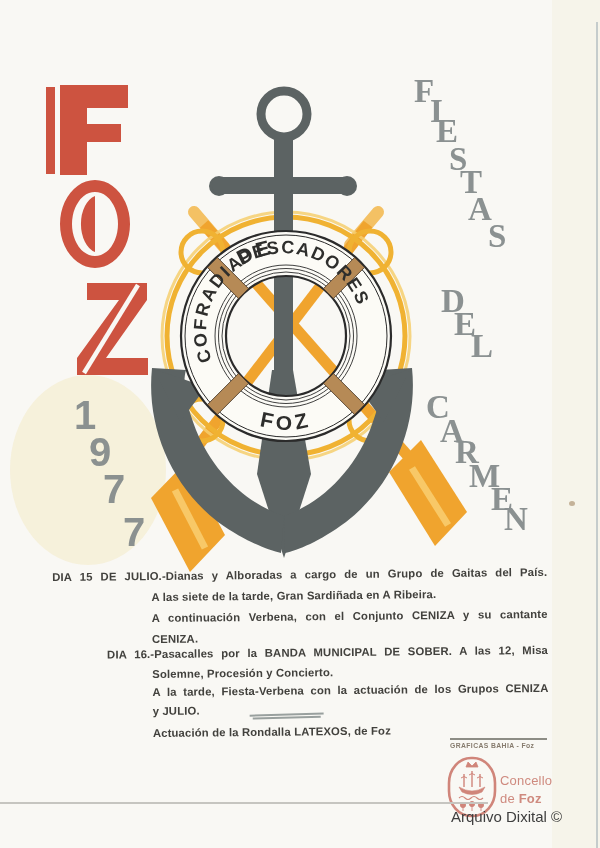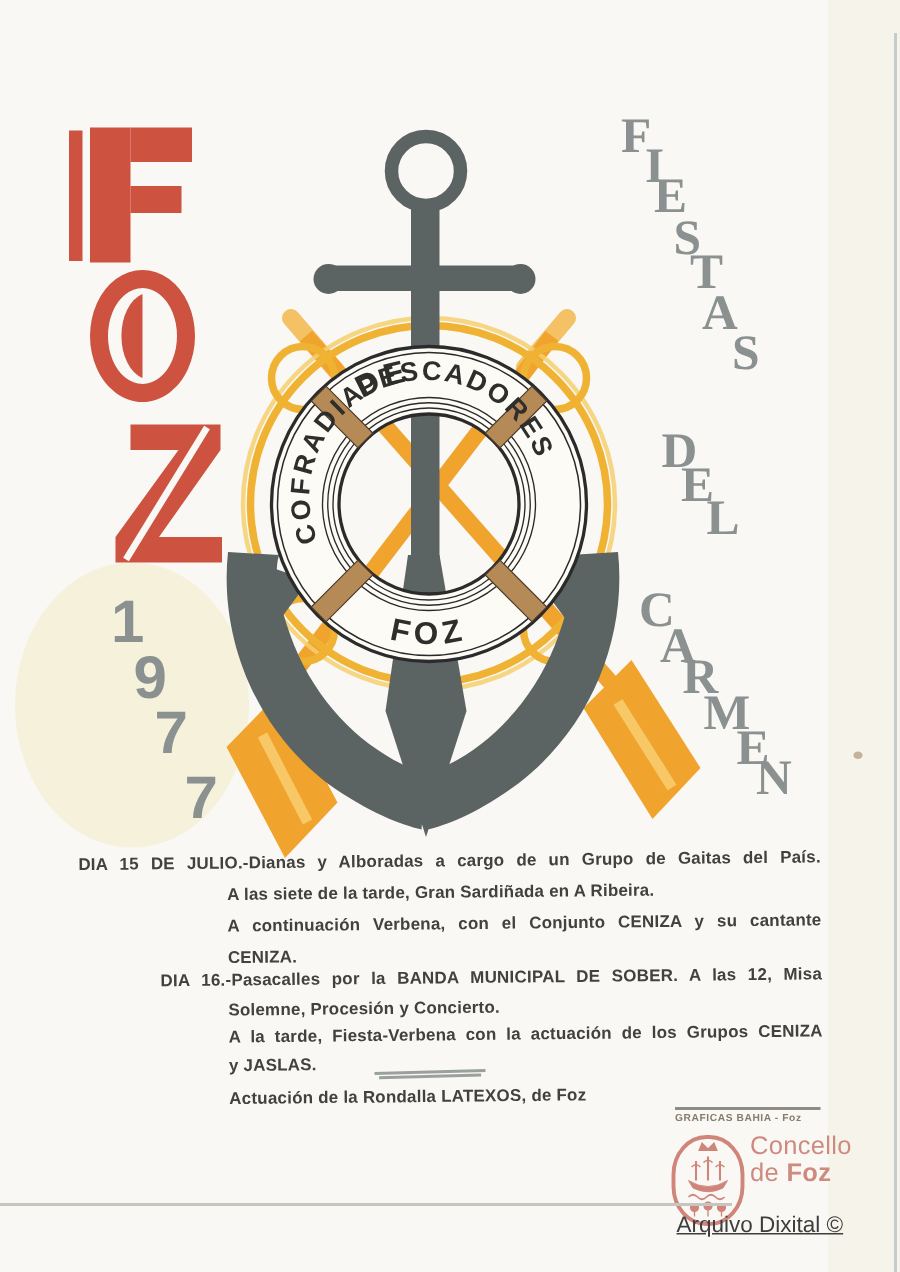--- a/index.html
+++ b/index.html
@@ -36,24 +36,24 @@
   .pl6{left:152px;top:687px;width:396px;}
   .pl7{left:152px;top:706px;}
   .pl8{left:152px;top:728px;}
   .divider{position:absolute;left:249px;top:716px;width:74px;height:5px;transform:rotate(-1deg);}
   .divider i{position:absolute;left:0;height:1.5px;background:#99a09e;display:block;}
   
   .printRule{position:absolute;left:450px;top:738px;width:97px;height:1.5px;background:#8d8d85;}
   .printTxt{position:absolute;left:450px;top:742px;font-size:6.8px;font-weight:bold;
             color:#867b6d;letter-spacing:.4px;white-space:nowrap;}
   
-  .concello{position:absolute;left:500px;top:755px;font-size:17px;color:#cf8a7f;
+  .concello{position:absolute;left:500px;top:772px;font-size:13px;color:#cf8a7f;
             line-height:18px;letter-spacing:.2px;}
   .concello b{color:#cf8a7f;}
-  .archive{position:absolute;left:451px;top:808px;font-size:15px;color:#3e3e3e;text-decoration:underline;}
+  .archive{position:absolute;left:451px;top:808px;font-size:15px;color:#3e3e3e;}
   
   .edgeR{position:absolute;left:596px;top:22px;width:1.5px;height:826px;background:#c5cccc;}
   .edgeB{position:absolute;left:0;top:802px;width:488px;height:1.5px;background:#c6c5c0;}
   .speck{position:absolute;left:569px;top:501px;width:6px;height:5px;border-radius:50%;
          background:#9b7b55;opacity:.55;}
 </style>
 </head>
 <body>
 
 <div class="page">
@@ -174,21 +174,21 @@
   <span class="yr y3">7</span>
 
   <div class="prog">
     <div class="pl pl0 j">DIA 15 DE JULIO.-Dianas y Alboradas a cargo de un Grupo de Gaitas del País.</div>
     <div class="pl pl1">A las siete de la tarde, Gran Sardiñada en A Ribeira.</div>
     <div class="pl pl2 j">A continuación Verbena, con el Conjunto CENIZA y su cantante</div>
     <div class="pl pl3">CENIZA.</div>
     <div class="pl pl4 j">DIA 16.-Pasacalles por la BANDA MUNICIPAL DE SOBER. A las 12, Misa</div>
     <div class="pl pl5">Solemne, Procesión y Concierto.</div>
     <div class="pl pl6 j">A la tarde, Fiesta-Verbena con la actuación de los Grupos CENIZA</div>
-    <div class="pl pl7">y JASLAS.</div>
+    <div class="pl pl7">y JULIO.</div>
     <div class="pl pl8">Actuación de la Rondalla LATEXOS, de Foz</div>
     <div class="divider">
       <i style="top:0;width:74px;"></i>
         <i style="top:3px;left:3px;width:68px;"></i>
     </div>
   </div>
 
   <div class="printRule"></div>
   <div class="printTxt">GRAFICAS BAHIA - Foz</div>
 

